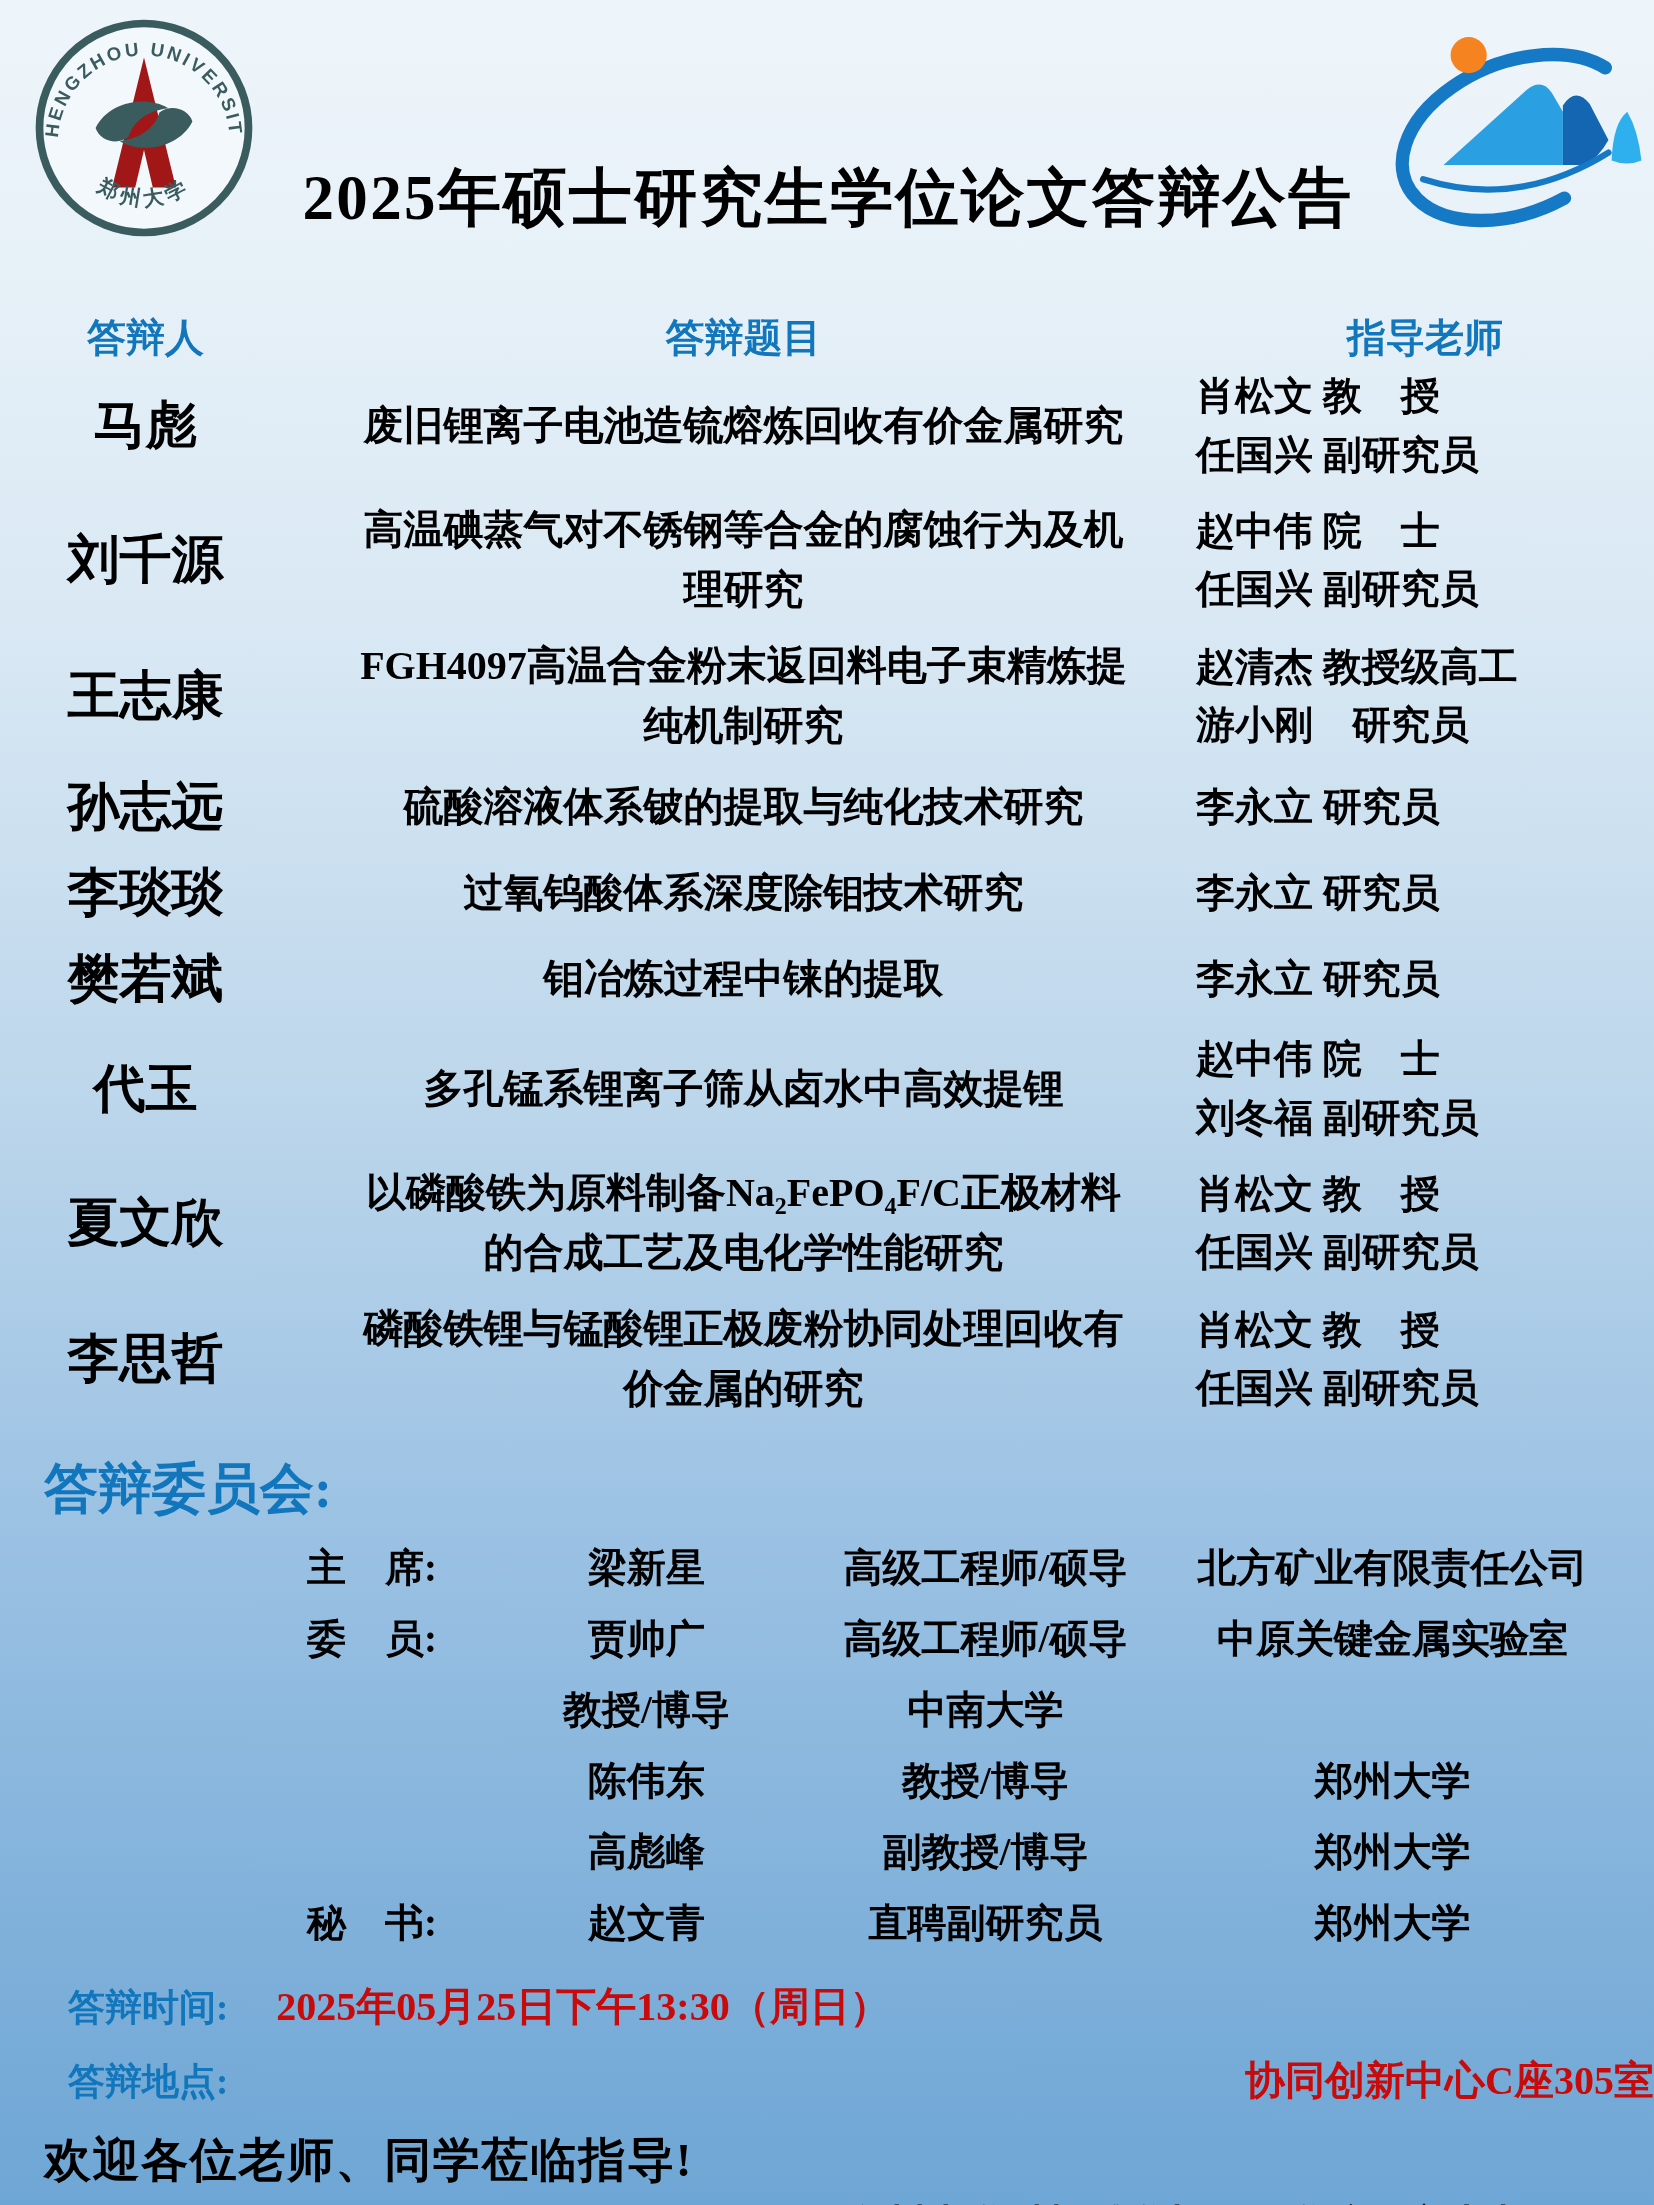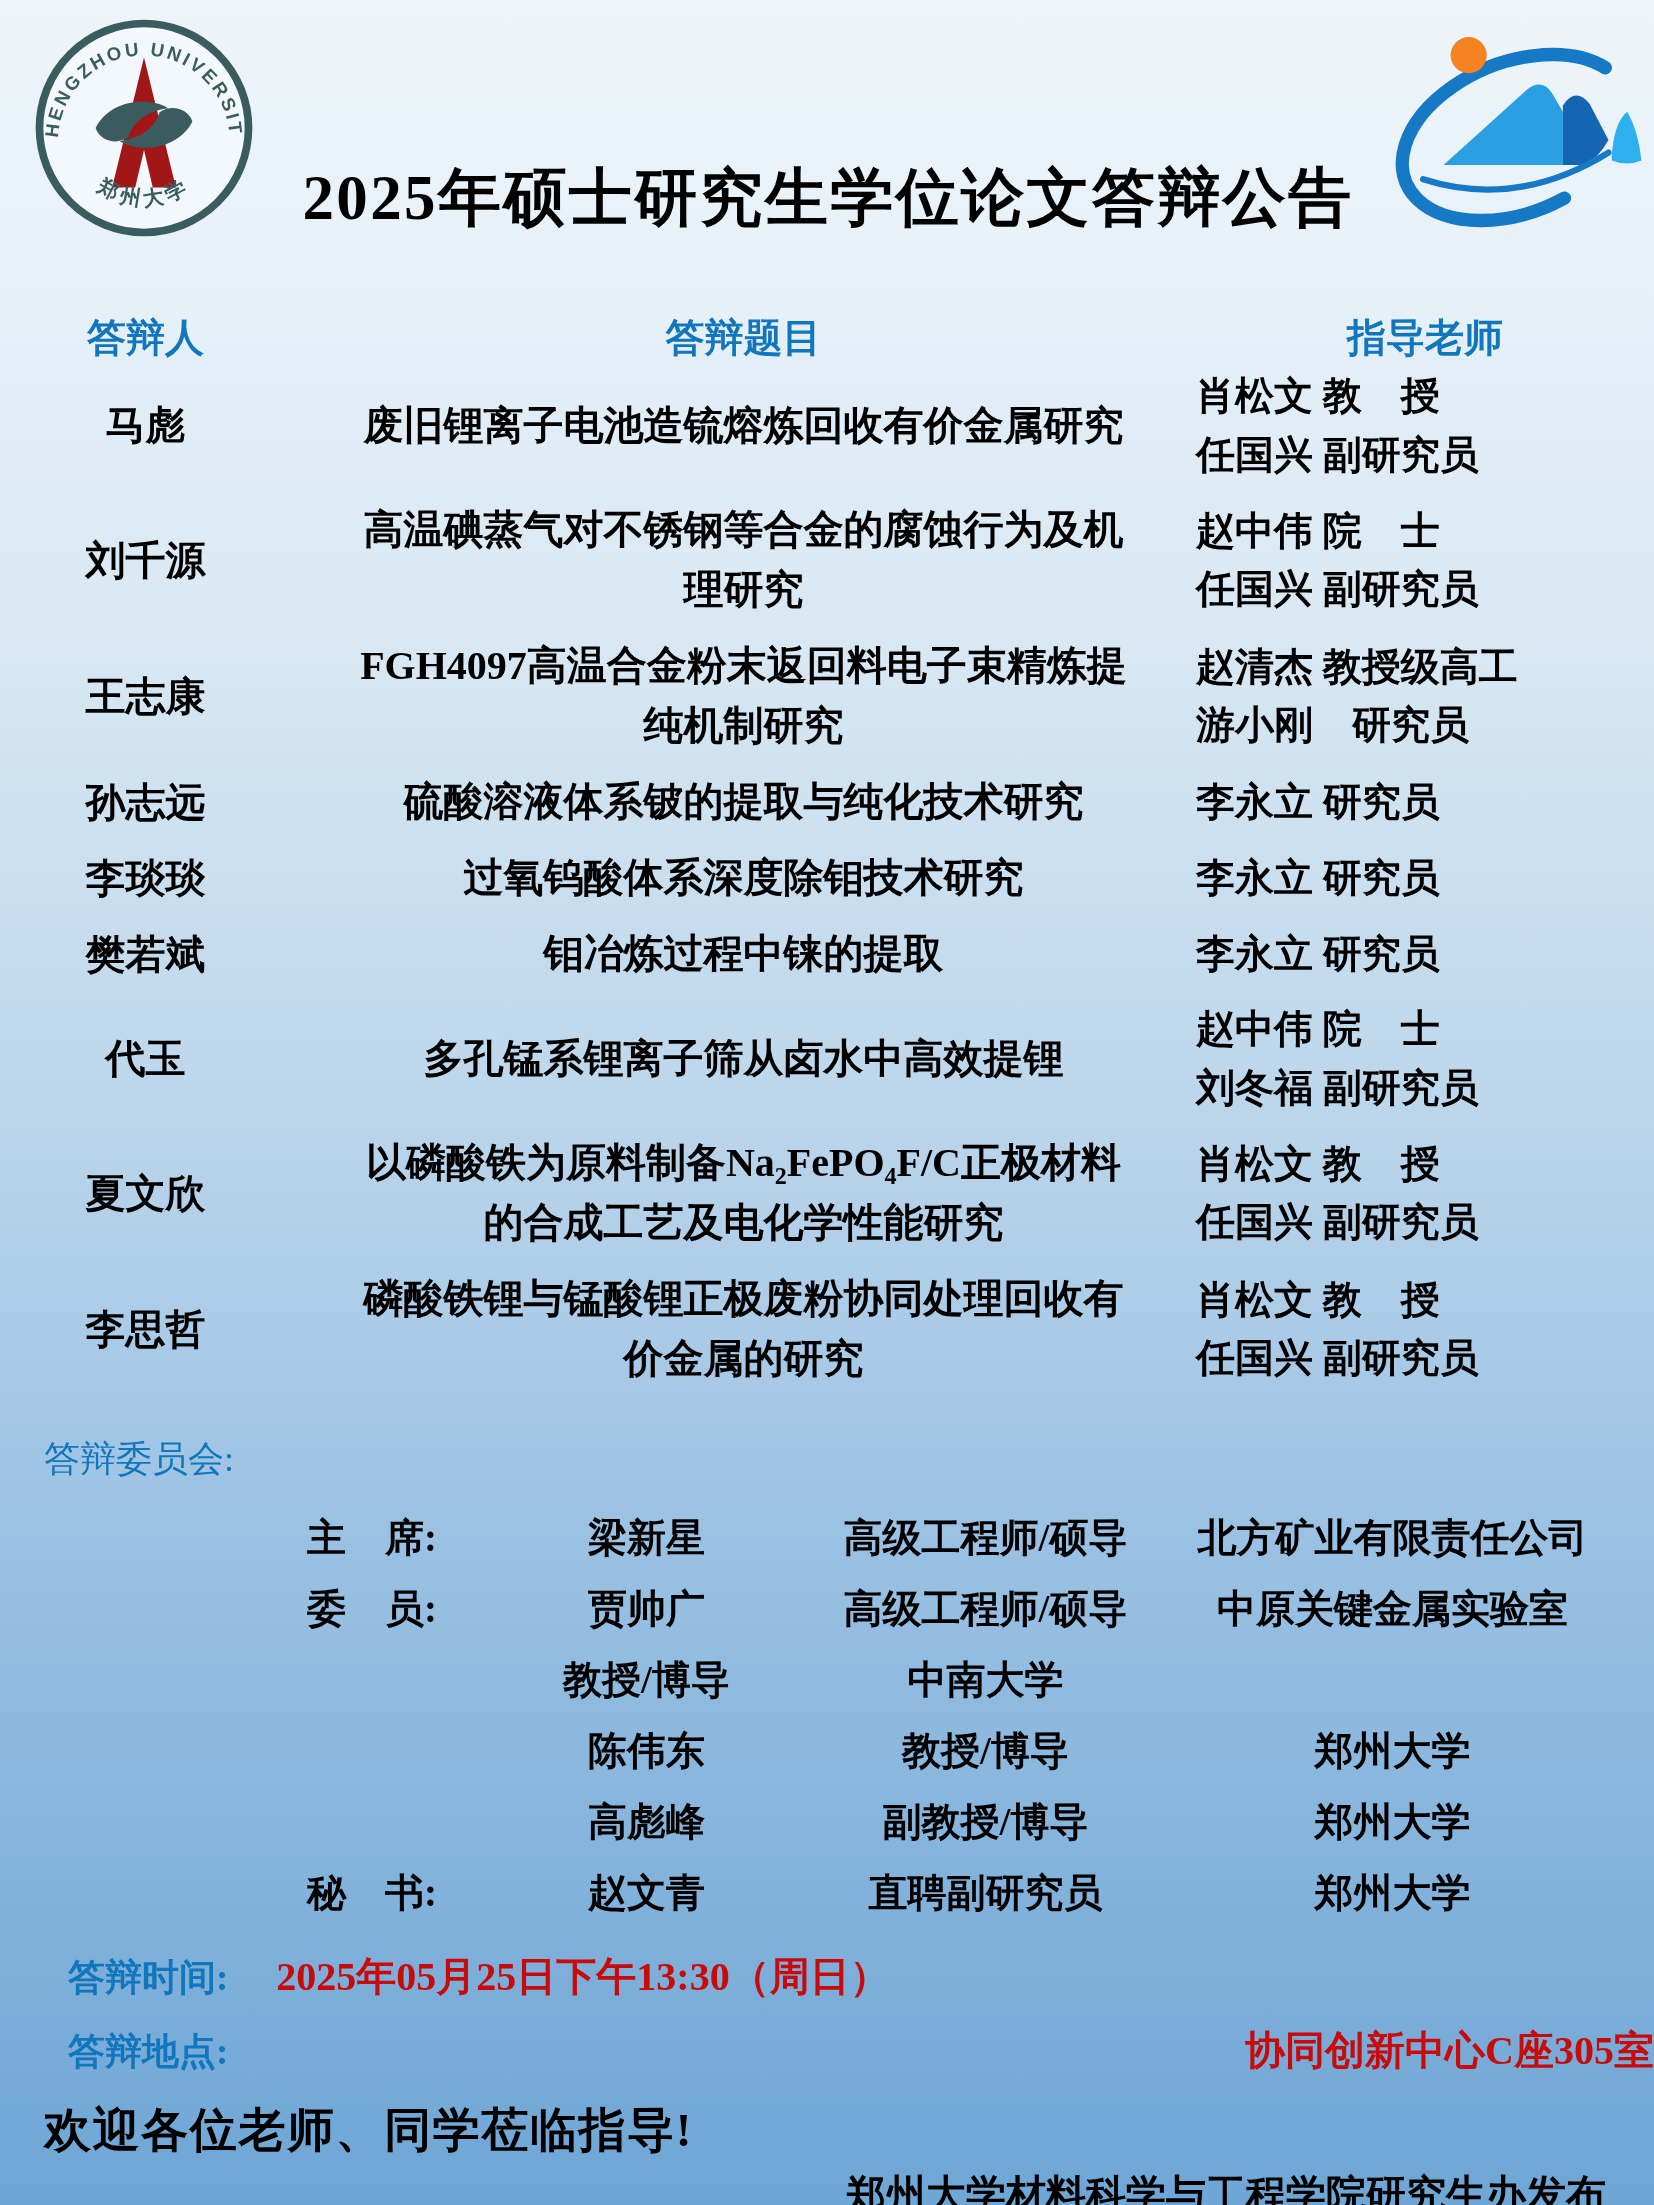--- a/index.html
+++ b/index.html
@@ -25,27 +25,27 @@
   .def-head{
     display:grid;grid-template-columns:291px 905px 1fr;
     font-size:39px;font-weight:bold;color:#1176bb;
     text-align:center;height:48px;align-items:center;
   }
   .def-row{
     display:grid;grid-template-columns:291px 905px 1fr;
     align-items:center;padding:8px 0;
   }
   .cell{text-align:center;}
-  .cell.name{font-size:40px;font-weight:bold;}
+  .cell.name{font-size:52px;font-weight:bold;}
   .cell.topic{font-size:40px;font-weight:bold;line-height:1.5;padding:0 65px;}
   .cell.advisor{font-size:39px;font-weight:bold;padding-right:24px;}
   .adv-line{line-height:1.5;text-align:left;}
   
   .committee-label{
-    margin:36px 0 0 44px;font-size:36px;font-weight:normal;color:#1176bb;
+    margin:36px 0 0 44px;font-size:54px;font-weight:bold;color:#1176bb;
     height:53px;line-height:53px;
   }
   .committee-table{margin:16px 32px 0 307px;}
   .com-row{
     display:grid;grid-template-columns:178px 323px 355px 1fr;
     min-height:71px;align-items:center;
     font-size:39px;font-weight:bold;
   }
   .com-role{text-align:left;}
   .com-name,.com-rank,.com-org{text-align:center;}

